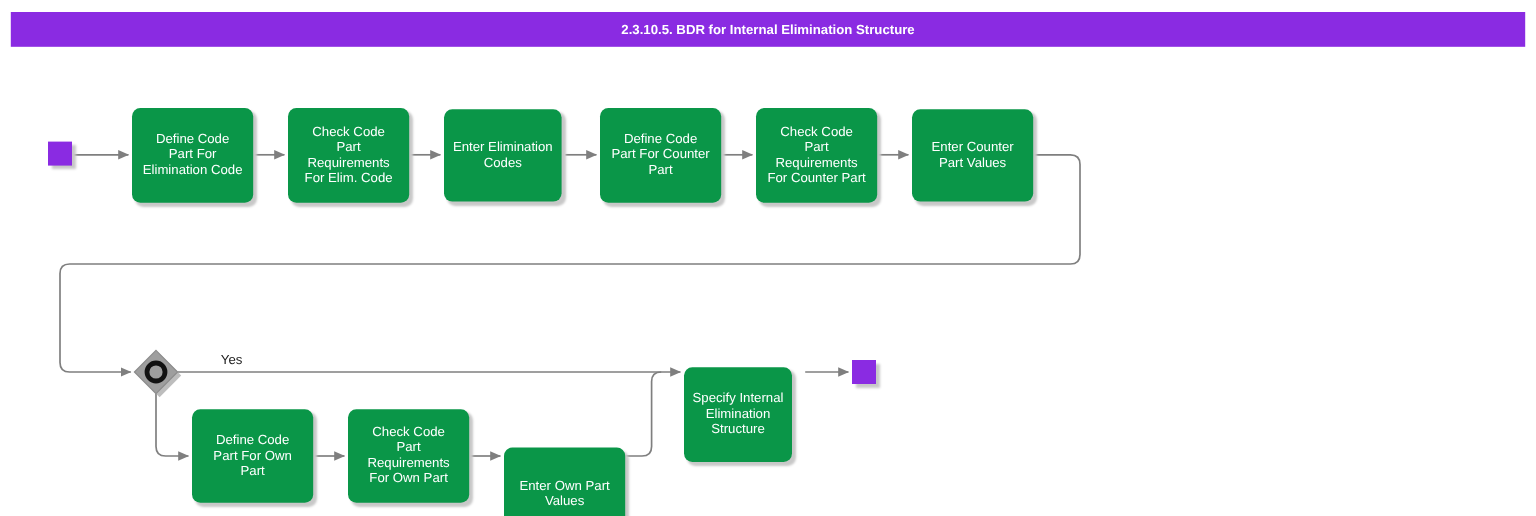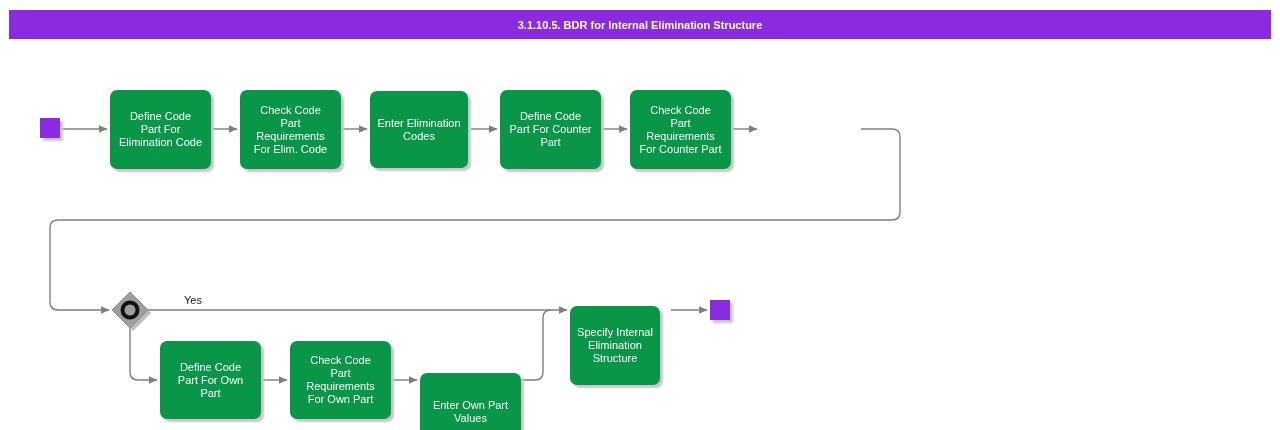--- a/index.html
+++ b/index.html
@@ -84,21 +84,21 @@
     font-size: 11px;
     margin-left: 31px;
   }
 </style>
 </head>
 <body>
 
 <div class="canvas">
 
   <div class="title-bar">
-    <span>3.1.10.5. BDR for Internal Elimination Structure</span>
+    <span>2.3.10.5. BDR for Internal Elimination Structure</span>
   </div>
 
   <svg class="wires">
     <defs>
       <marker id="arrow" markerWidth="10" markerHeight="9" refX="8.5" refY="4" orient="auto" markerUnits="userSpaceOnUse">
         <path d="M0,0 L9,4 L0,8 z" class="arrowhead"></path>
       </marker>
     </defs>
 
     <path class="connector" d="M60 129 H107" marker-end="url(#arrow)"></path>
@@ -139,20 +139,22 @@
 For Elim. Code</div>
   <div class="activity" style="left:370px; top:91px; width:98px; height:77px;">Enter Elimination
 Codes</div>
   <div class="activity" style="left:500px; top:90px; width:101px; height:79px;">Define Code
 Part For Counter
 Part</div>
   <div class="activity" style="left:630px; top:90px; width:101px; height:79px;">Check Code
 Part
 Requirements
 For Counter Part</div>
+  <div class="activity" style="left:760px; top:91px; width:101px; height:77px;">Enter Counter
+Part Values</div>
 
   <div class="yes-label" style="left:153px; top:294px;">Yes</div>
 
   <div class="activity" style="left:160px; top:341px; width:101px; height:78px;">Define Code
 Part For Own
 Part</div>
   <div class="activity" style="left:290px; top:341px; width:101px; height:78px;">Check Code
 Part
 Requirements
 For Own Part</div>

